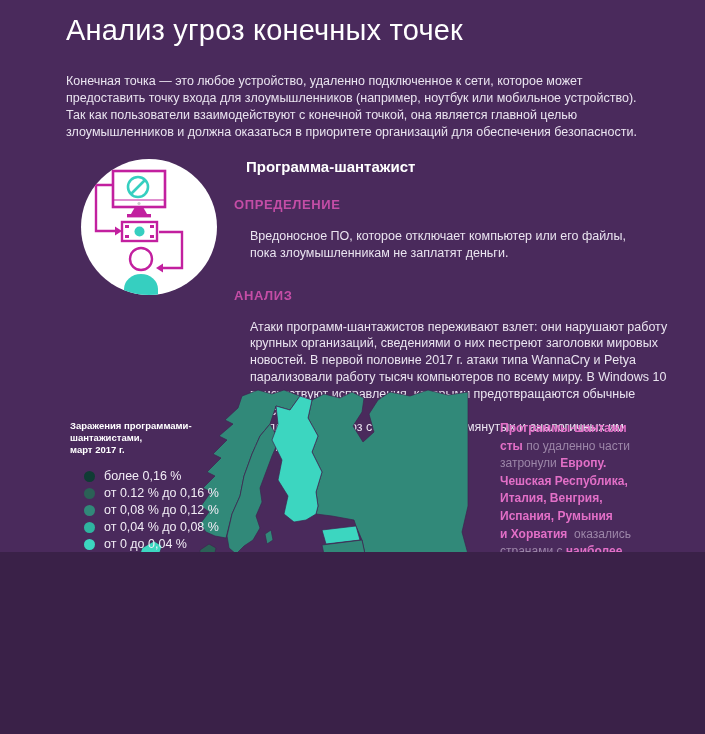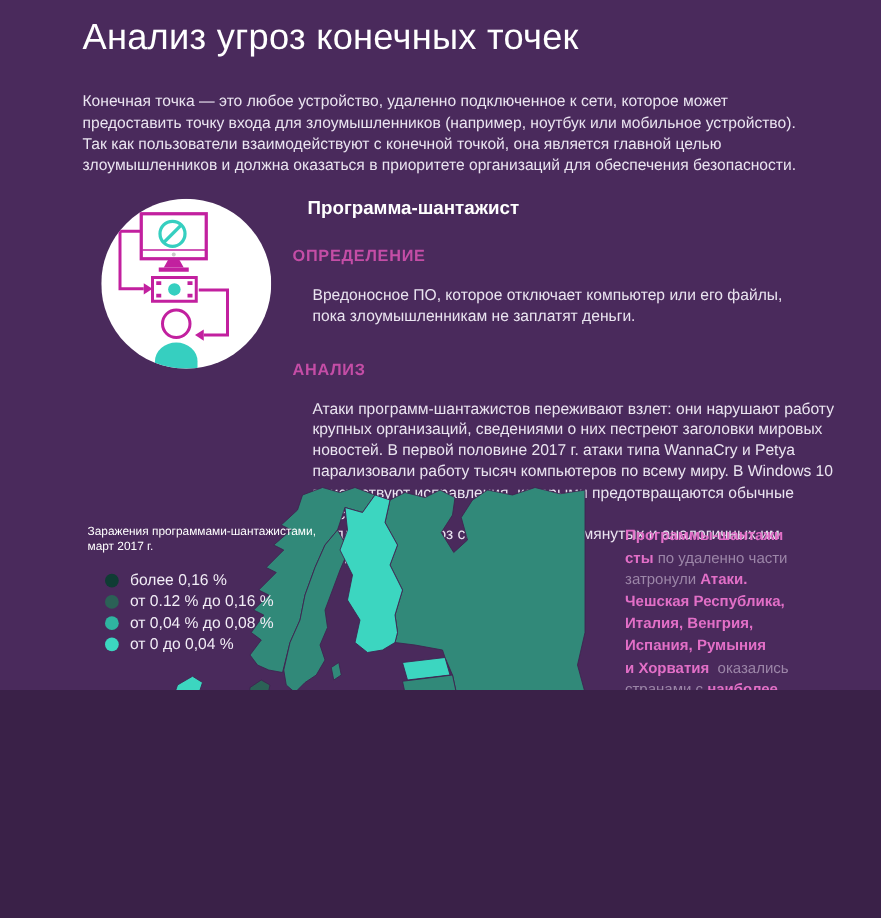--- a/index.html
+++ b/index.html
@@ -10,21 +10,21 @@
   .intro{position:absolute;left:66px;top:60px;width:600px;font-size:12.5px;line-height:17px;
          white-space:pre-line;color:#eae4f0;}
   .threat-icon{position:absolute;left:81px;top:159px;width:136px;height:136px;}
   .threat-block{position:absolute;left:234px;top:146px;width:465px;}
   .threat-title{margin:12px;font-size:15px;font-weight:700;color:#ffffff;}
   .section-label{margin:22px 0 6px 0;font-size:13px;font-weight:700;letter-spacing:0.6px;color:#c44da6;}
   .section-label.analysis{margin-top:26px;}
   .body-text{margin:16px;font-size:12.5px;line-height:16.8px;white-space:pre-line;color:#eae4f0;}
   .europe-map{position:absolute;left:72px;top:388px;width:398px;height:346px;}
   .map-legend{position:absolute;left:70px;top:420px;width:190px;}
-  .legend-title{font-size:9.5px;line-height:12px;font-weight:400;color:#ffffff;white-space:pre-line;margin:0 0 12px 0;}
+  .legend-title{font-size:9.5px;line-height:12px;font-weight:700;color:#ffffff;white-space:pre-line;margin:0 0 12px 0;}
   .legend-items{list-style:none;margin:14px;padding:0;}
   .legend-items li{display:flex;align-items:center;margin-bottom:5px;height:12px;}
   .legend-dot{display:inline-block;width:11px;height:11px;border-radius:50%;margin-right:9px;flex:0 0 auto;}
   .legend-label{font-size:12.5px;color:#f2edf6;white-space:nowrap;}
   .map-callout{position:absolute;left:500px;top:408px;width:202px;font-size:12px;line-height:17.6px;
                font-weight:700;white-space:pre-wrap;}
   .map-callout .pink{color:#e26fc7;font-weight:700;}
   .map-callout .muted{color:#9c86a8;font-weight:400;}
 </style>
 </head>
@@ -156,33 +156,37 @@
     <ul class="legend-items">
         <li>
           <span class="legend-dot" style="background: rgb(15, 60, 52);"></span>
           <span class="legend-label">более 0,16 %</span>
         </li>
         <li>
           <span class="legend-dot" style="background: rgb(43, 97, 86);"></span>
           <span class="legend-label">от 0.12 % до 0,16 %</span>
         </li>
         <li>
+          <span class="legend-dot" style="background: rgb(49, 137, 121);"></span>
+          <span class="legend-label">от 0,08 % до 0,12 %</span>
+        </li>
+        <li>
           <span class="legend-dot" style="background: rgb(47, 180, 160);"></span>
           <span class="legend-label">от 0,04 % до 0,08 %</span>
         </li>
         <li>
           <span class="legend-dot" style="background: rgb(60, 214, 192);"></span>
           <span class="legend-label">от 0 до 0,04 %</span>
         </li>
       </ul>
   </div>
 
   <p class="map-callout"><span class="pink">Программы-шантажи
 сты</span><span class="muted"> по удаленно части
-затронули </span><span class="pink">Атаки.
+затронули </span><span class="pink">Европу.
 Чешская Республика,
 Италия, Венгрия,
 Испания, Румыния
 и Хорватия</span><span class="muted">  оказались
 странами с </span><span class="pink">наиболее
 конечной рейтингом
 заражения.</span></p>
 
 </div>
 

